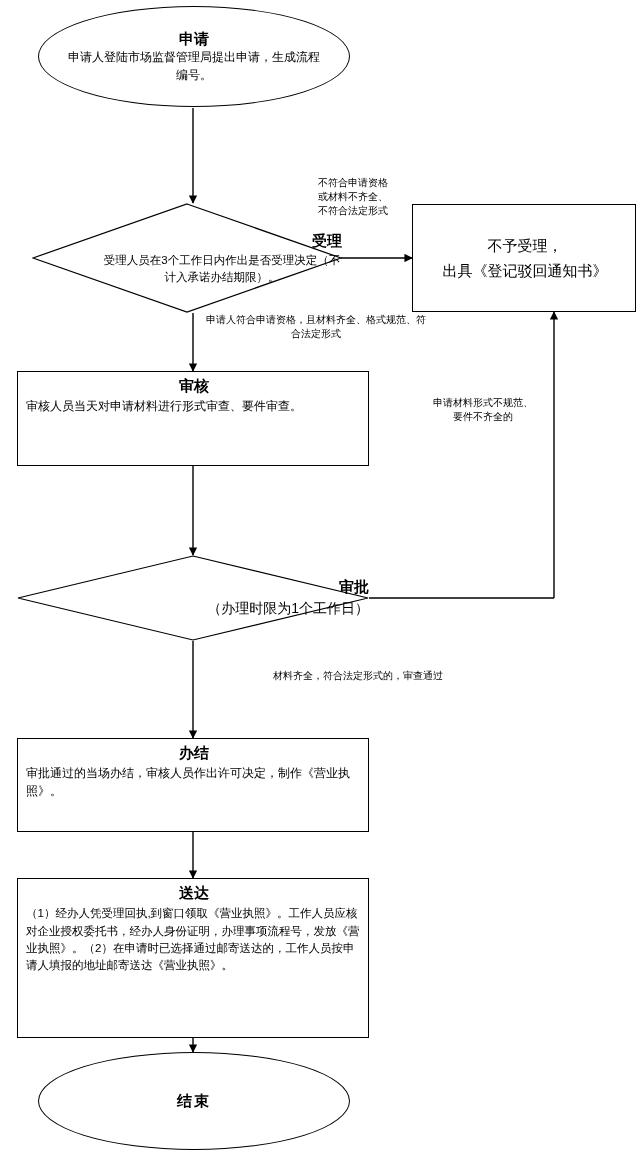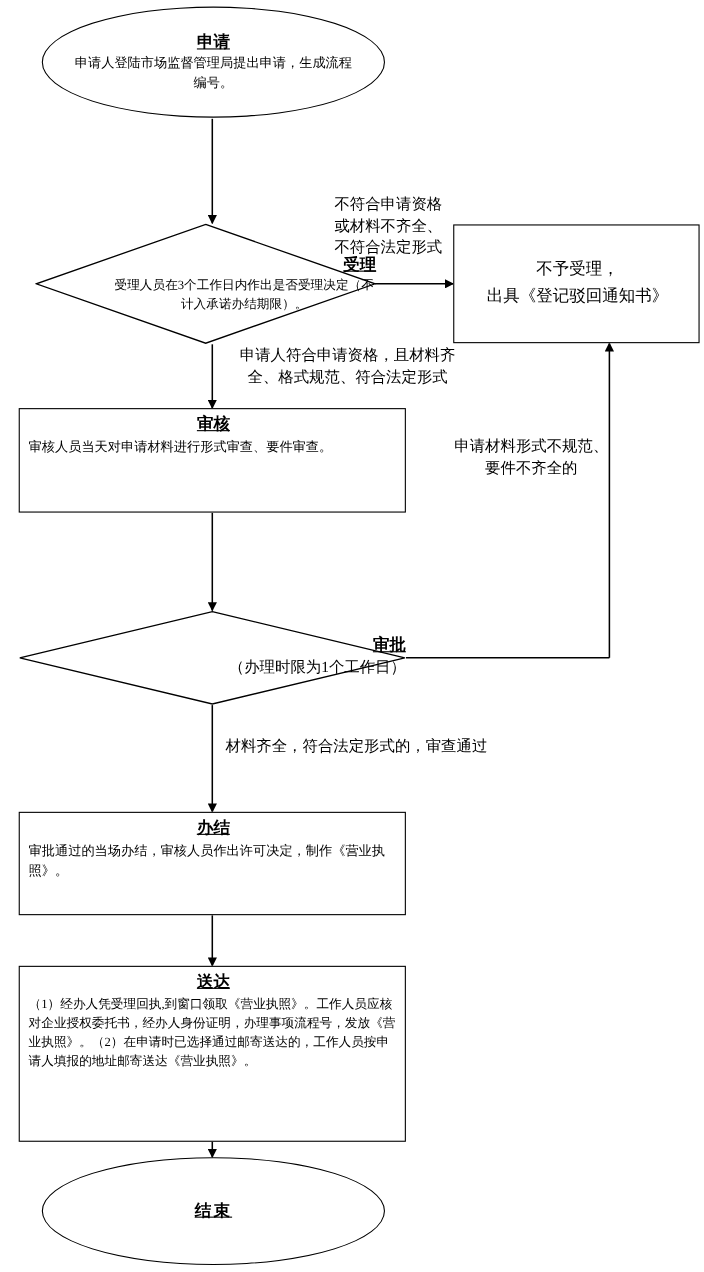--- a/index.html
+++ b/index.html
@@ -30,27 +30,25 @@
     position: absolute;
     box-sizing: border-box;
     background: #ffffff;
     text-align: center;
   }
   .node .title {
     font-weight: bold;
     font-size: 15px;
     line-height: 1.35;
     text-align: center;
-    text-decoration: underline;
   }
   .node .body {
     font-size: 12px;
     line-height: 1.45;
     text-align: left;
-    font-family: Liberation Serif, serif;
   }
   .node .body.center {
     text-align: center;
   }
   
   .terminator {
     border: 1px solid #000000;
     border-radius: 50% / 50%;
     display: flex;
     flex-direction: column;
@@ -90,21 +88,21 @@
     justify-content: center;
   }
   .decision .title {
     margin-bottom: 1px;
   }
   .decision .body {
     text-align: center;
   }
   .edge-label {
     position: absolute;
-    font-size: 14px;
+    font-size: 10px;
     line-height: 1.4;
     color: #000000;
     text-align: center;
     background: transparent;
   }
   .big {
     font-size: 21px;
     font-weight: normal;
     letter-spacing: 2px;
   }

